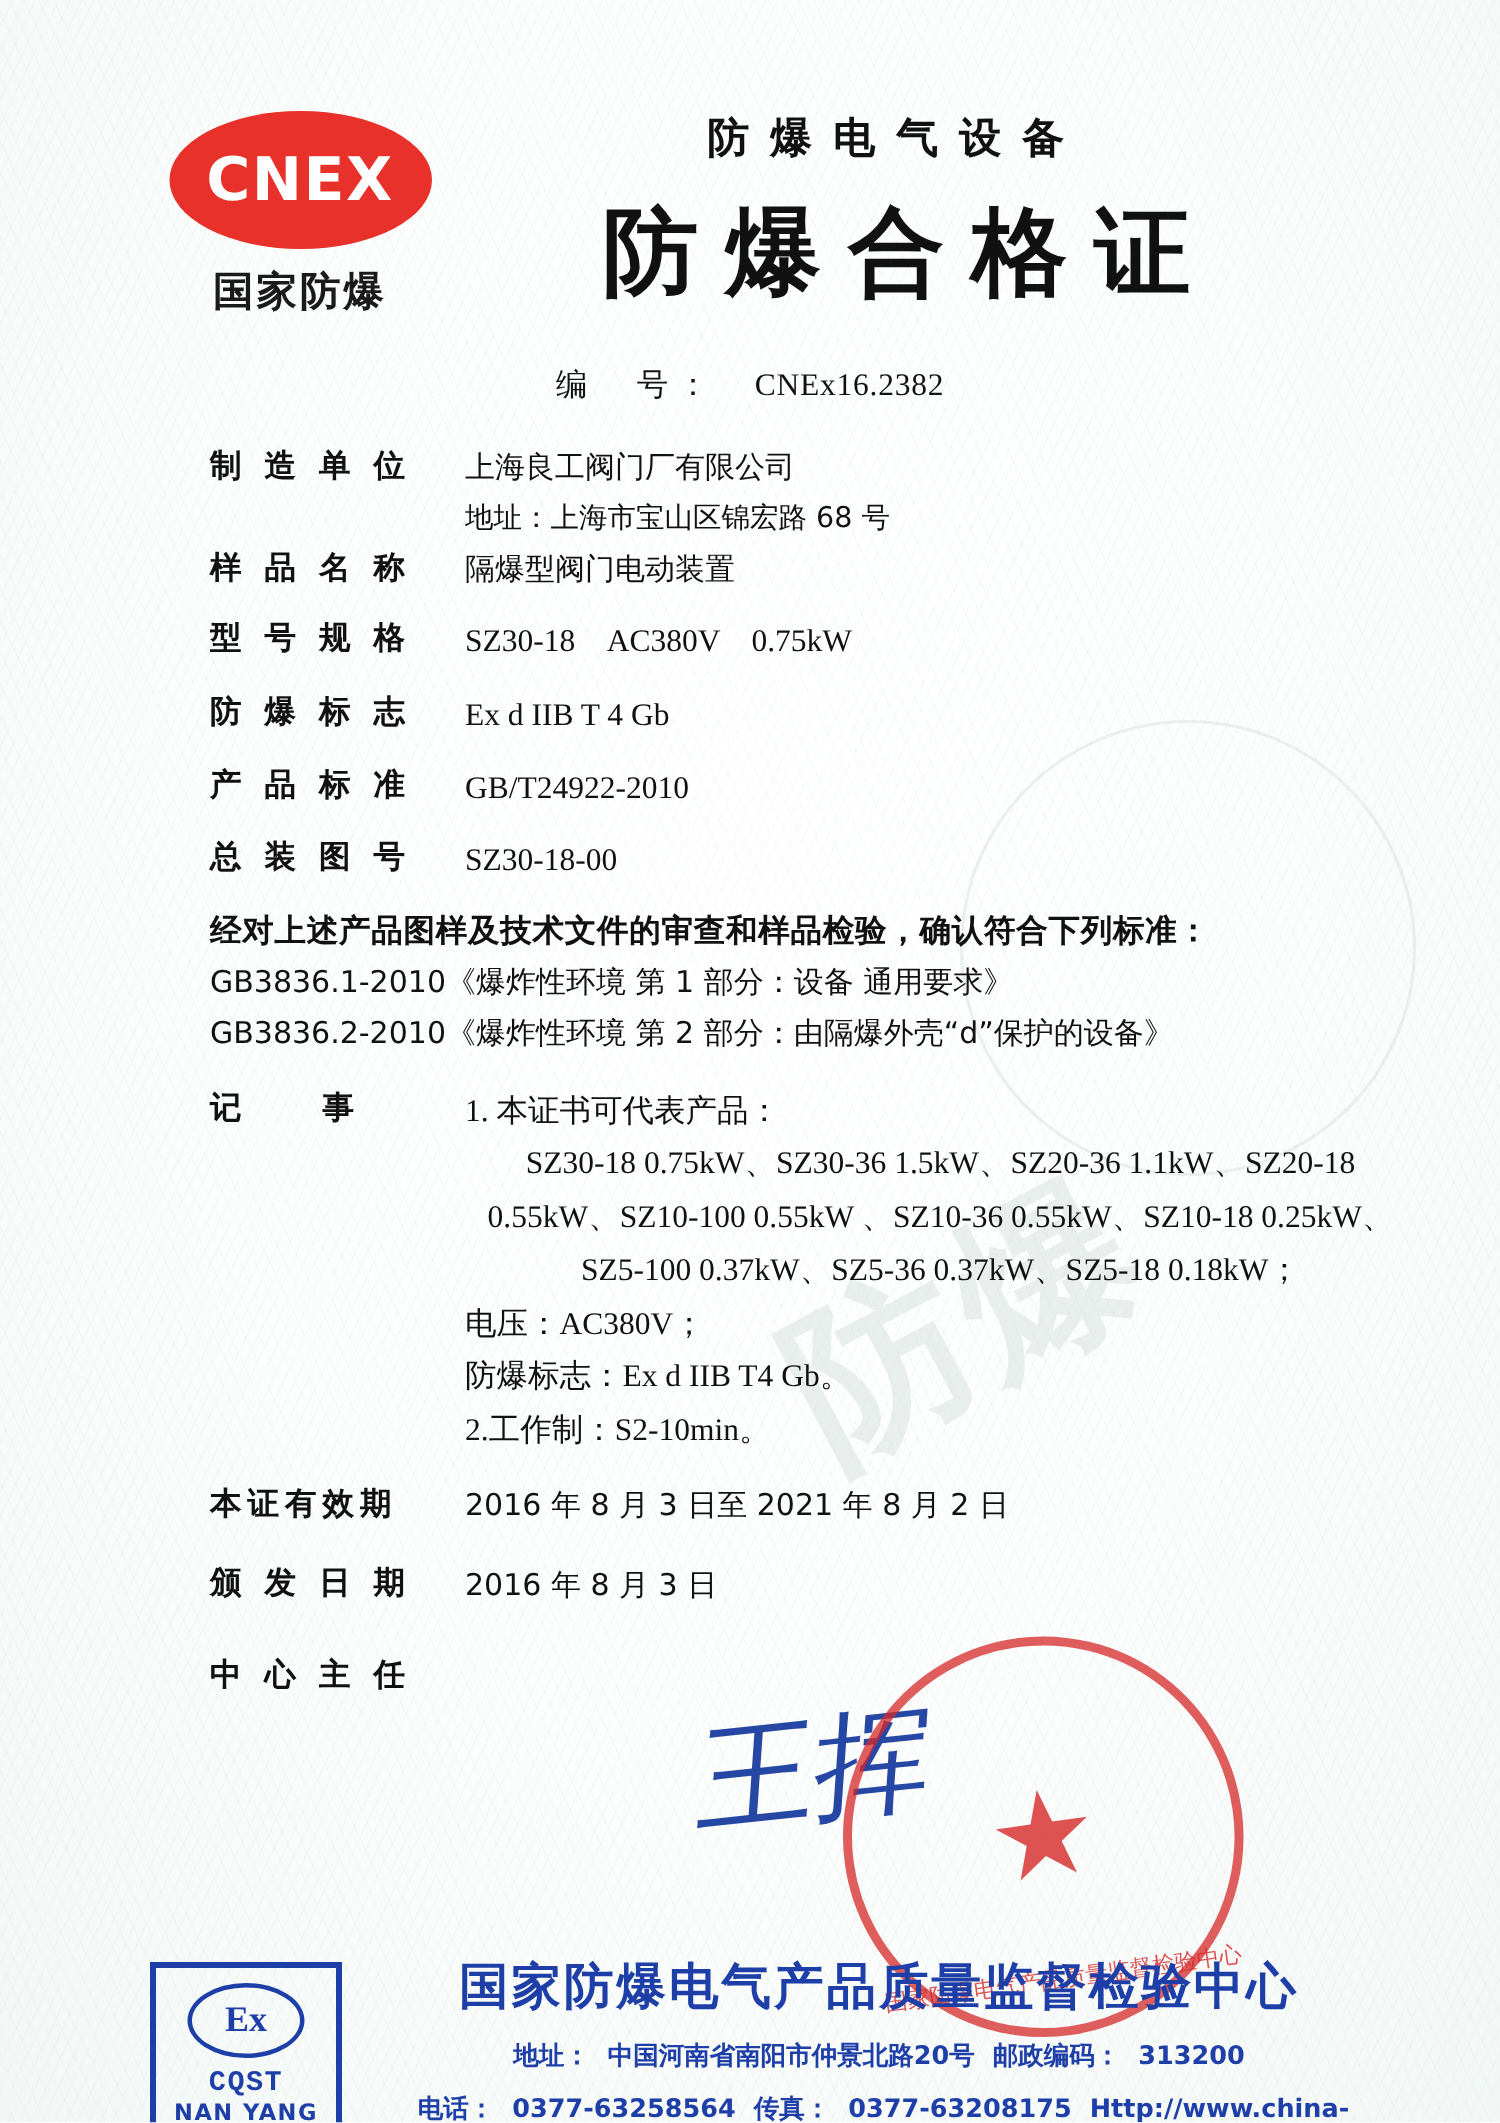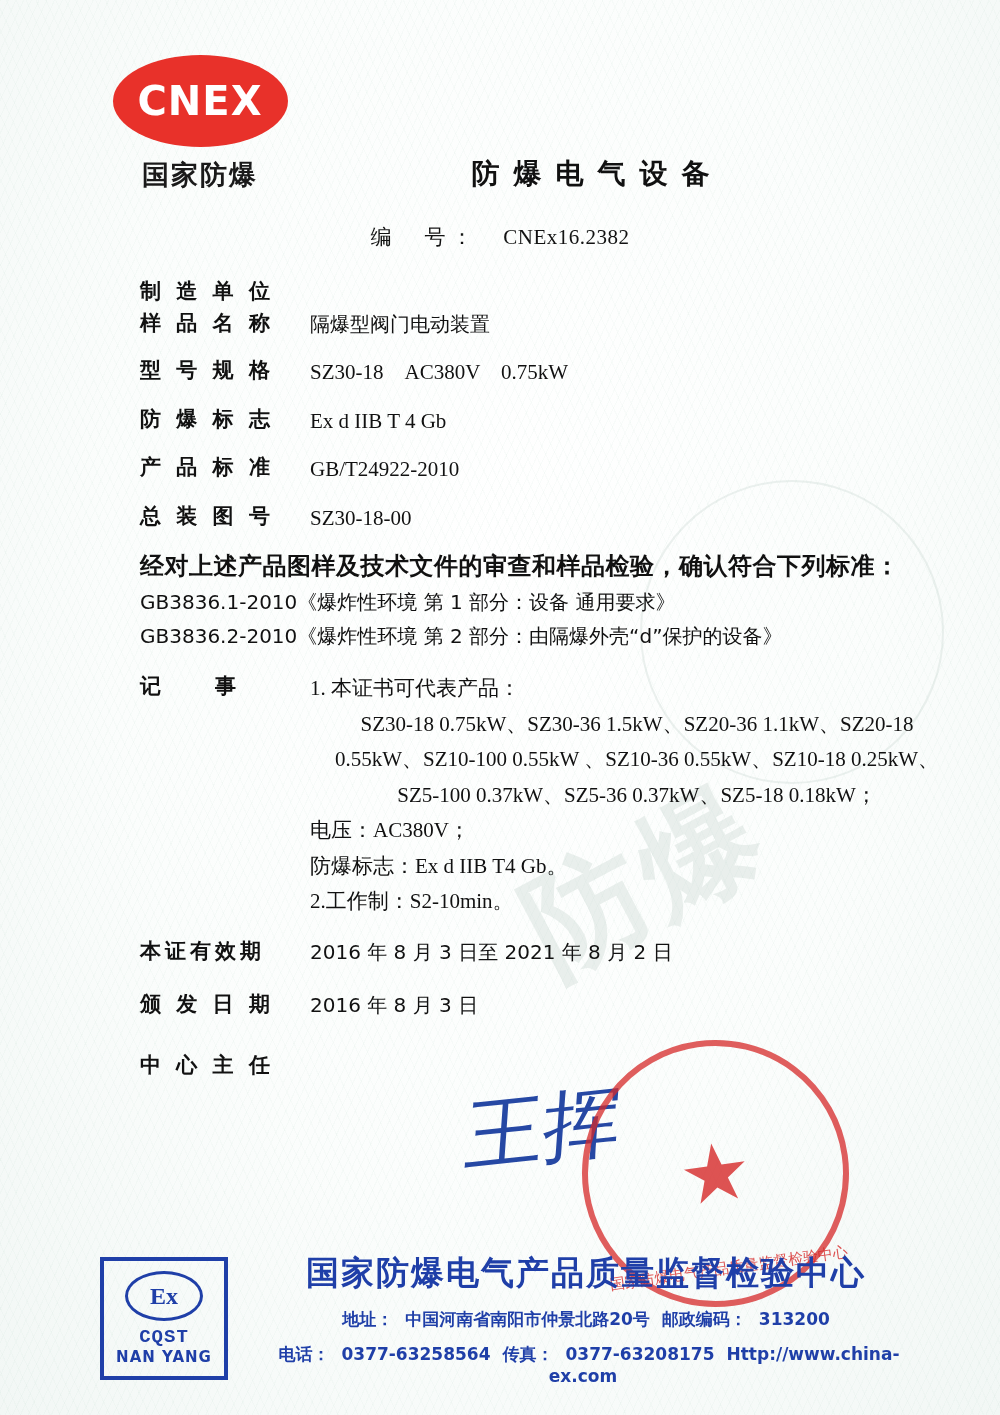--- a/index.html
+++ b/index.html
@@ -124,21 +124,21 @@
   }
   .cert-no .value {
     font-family: "Liberation Serif", serif;
     margin-left: 18px;
     letter-spacing: 0.5px;
   }
 
   
   .content {
     position: relative;
-    padding: 26px 36px 0 140px;
+    padding: 26px 56px 0 140px;
   }
   .row {
     display: flex;
     align-items: flex-start;
     margin-bottom: 16px;
   }
   .row.tight { margin-bottom: 4px; }
   .rlabel {
     width: 170px;
     flex: none;
@@ -160,21 +160,21 @@
     font-family: "DejaVu Sans", sans-serif;
     font-size: 20px;
   }
   .addr {
     font-size: 19px;
     font-family: "DejaVu Sans", sans-serif;
     margin-top: 4px;
   }
   .statement {
     margin-top: 12px;
-    font-size: 24px;
+    font-size: 21px;
     font-weight: bold;
     color: #111;
     font-family: "DejaVu Sans", sans-serif;
     letter-spacing: 0.5px;
   }
   .std-line {
     font-size: 20px;
     color: #111;
     margin-top: 7px;
     font-family: "DejaVu Sans", sans-serif;
@@ -306,32 +306,37 @@
 
   <div class="header">
     <div class="logo-block">
       <div class="logo-ellipse">
         <span class="logo-text">CNEX</span>
       </div>
       <div class="logo-cn">国家防爆</div>
     </div>
     <div class="title-block">
       <div class="title-sub">防爆电气设备</div>
+      <div class="title-main">防爆合格证</div>
     </div>
   </div>
 
   <div class="cert-no">
     <span class="label">编　号：</span>
     <span class="value">CNEx16.2382</span>
   </div>
 
   <div class="content">
 
     <div class="row tight">
       <div class="rlabel">制 造 单 位</div>
+      <div class="rvalue cn">
+        <div>上海良工阀门厂有限公司</div>
+        <div class="addr">地址：上海市宝山区锦宏路 68 号</div>
+      </div>
     </div>
 
     <div class="row">
       <div class="rlabel">样 品 名 称</div>
       <div class="rvalue cn">隔爆型阀门电动装置</div>
     </div>
 
     <div class="row">
       <div class="rlabel">型 号 规 格</div>
       <div class="rvalue">SZ30-18　AC380V　0.75kW</div>

